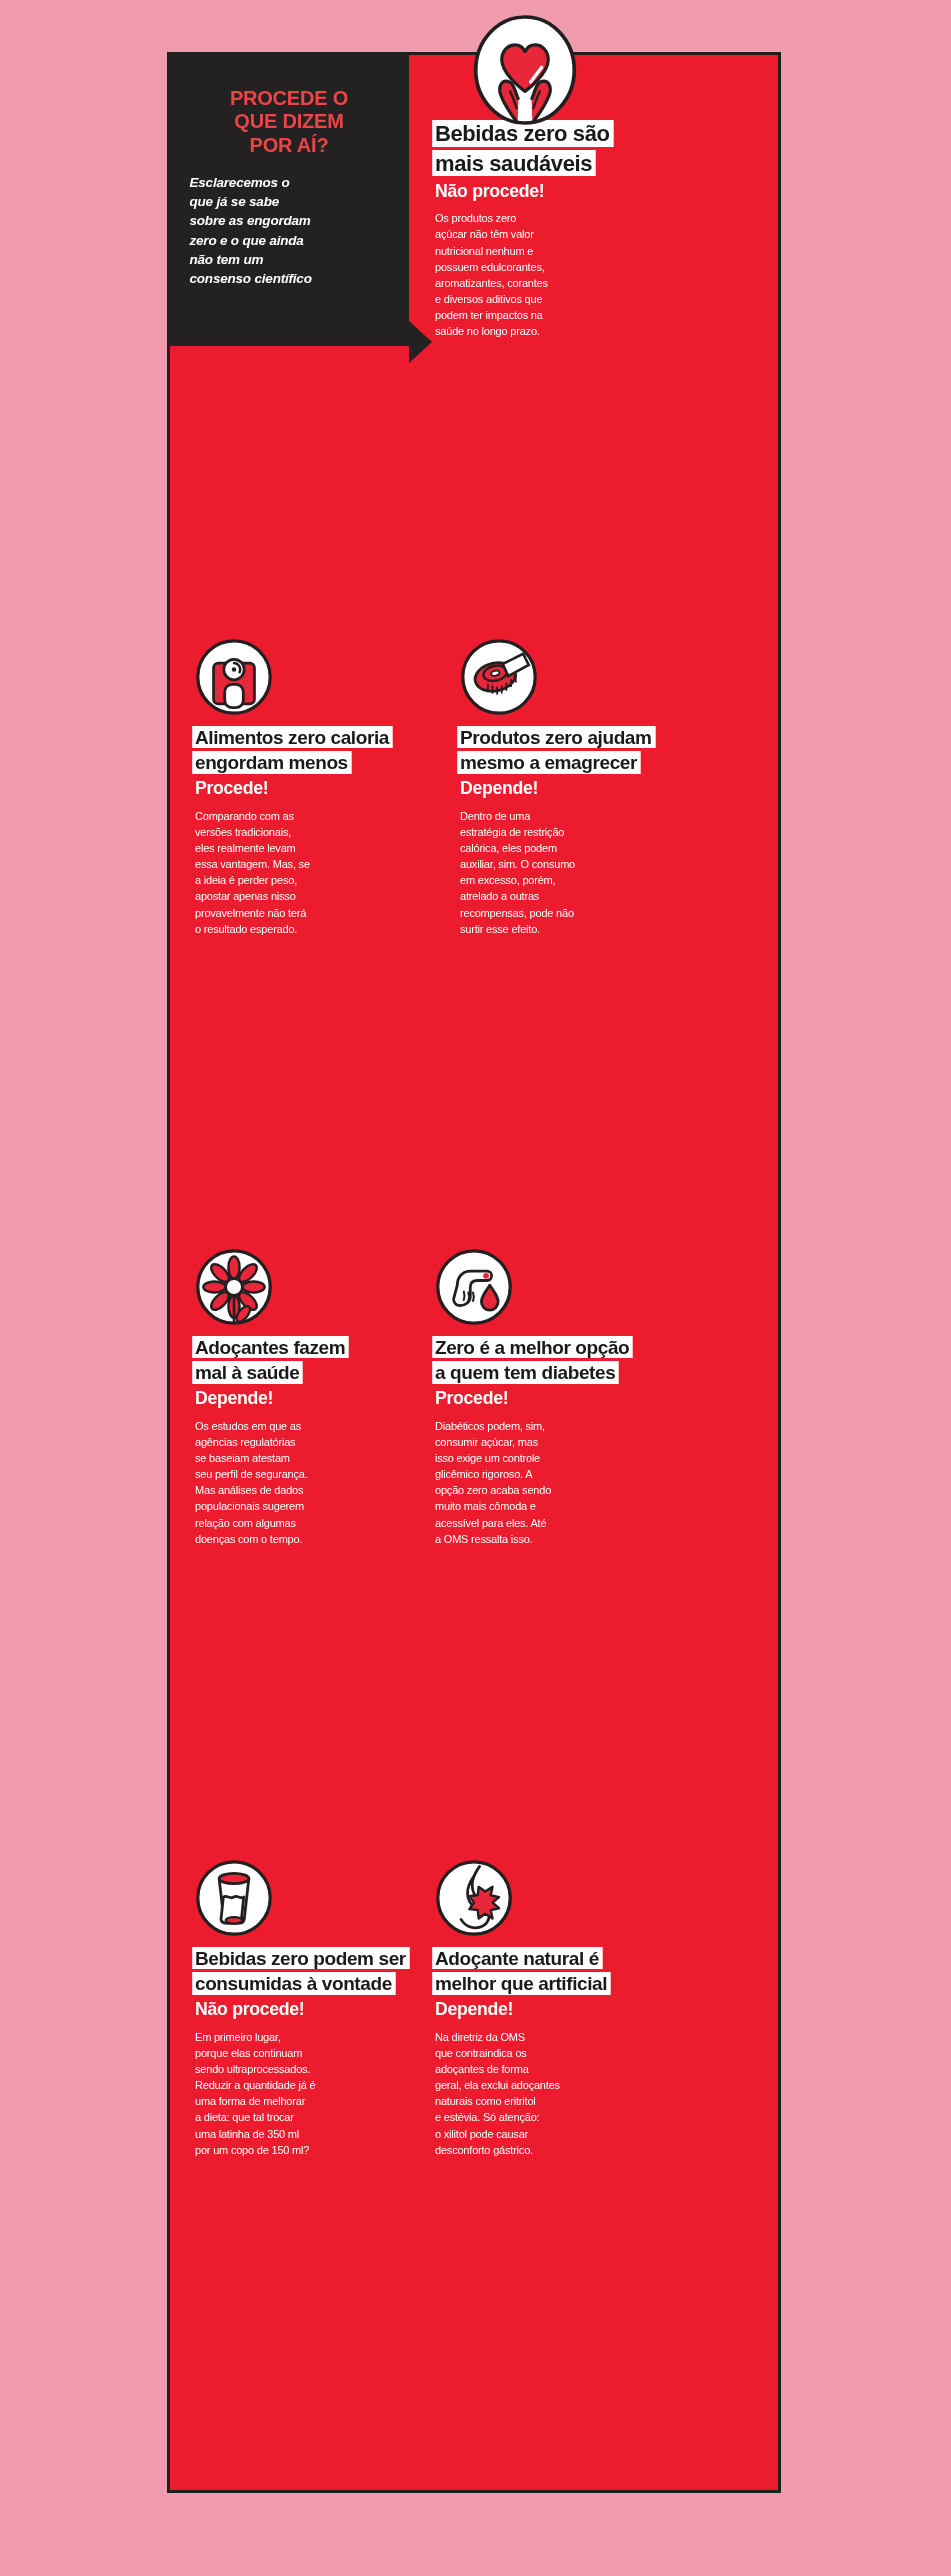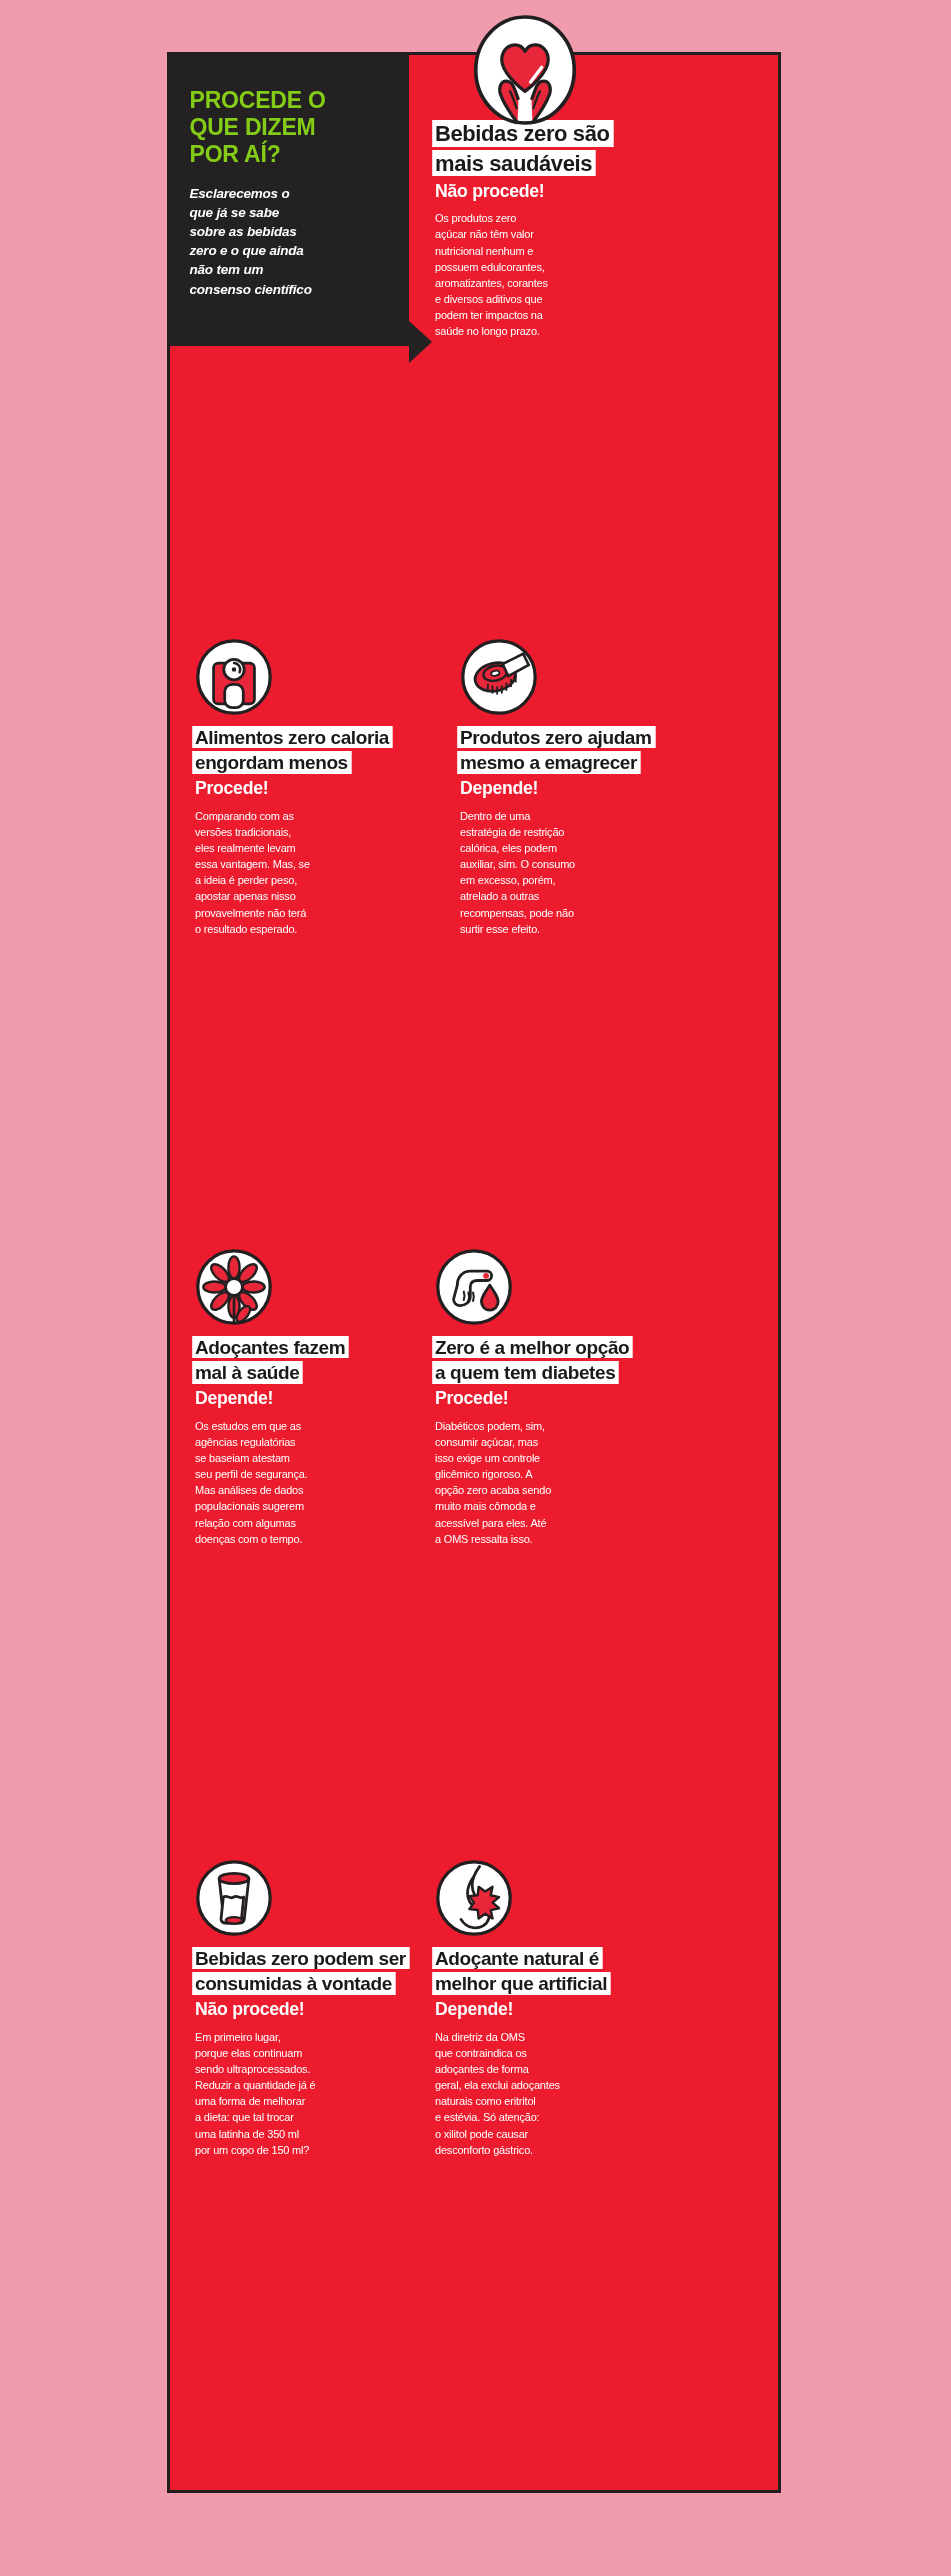--- a/index.html
+++ b/index.html
@@ -25,27 +25,28 @@
     position:absolute;
     left:169px; top:54px;
     width:240px; height:292px;
     background:#232121;
     z-index:4;
   }
   #intro-inner{
     padding:33px 20.5px 0 20.5px;
   }
   #intro-title{
-    color:#84cc16;
+    color:#ef4444;
     font-weight:bold;
-    font-size:23px;
+    font-size:20px;
     line-height:1.17;
     letter-spacing:-0.2px;
     text-transform:uppercase;
     white-space:pre-line;
+    text-align:center;
   }
   #intro-sub{
     margin-top:16px;
     color:#fff;
     font-style:italic;
     font-weight:bold;
     font-size:13.5px;
     line-height:1.42;
     letter-spacing:-0.2px;
     white-space:pre-line;
@@ -125,21 +126,21 @@
 
 <div id="red-panel"></div>
 
 <div id="intro-panel">
   <div id="intro-inner">
     <div id="intro-title">PROCEDE O
 QUE DIZEM
 POR AÍ?</div>
     <div id="intro-sub">Esclarecemos o
 que já se sabe
-sobre as bebidas
+sobre as engordam
 zero e o que ainda
 não tem um
 consenso científico</div>
   </div>
 </div>
 <div id="intro-arrow"></div>
 
 <div id="heart-badge">
   <svg viewBox="0 0 114 118" width="106" height="110">
     <ellipse cx="57" cy="59" rx="53" ry="57" fill="#FFFFFF" stroke="#231F20" stroke-width="4"></ellipse>

